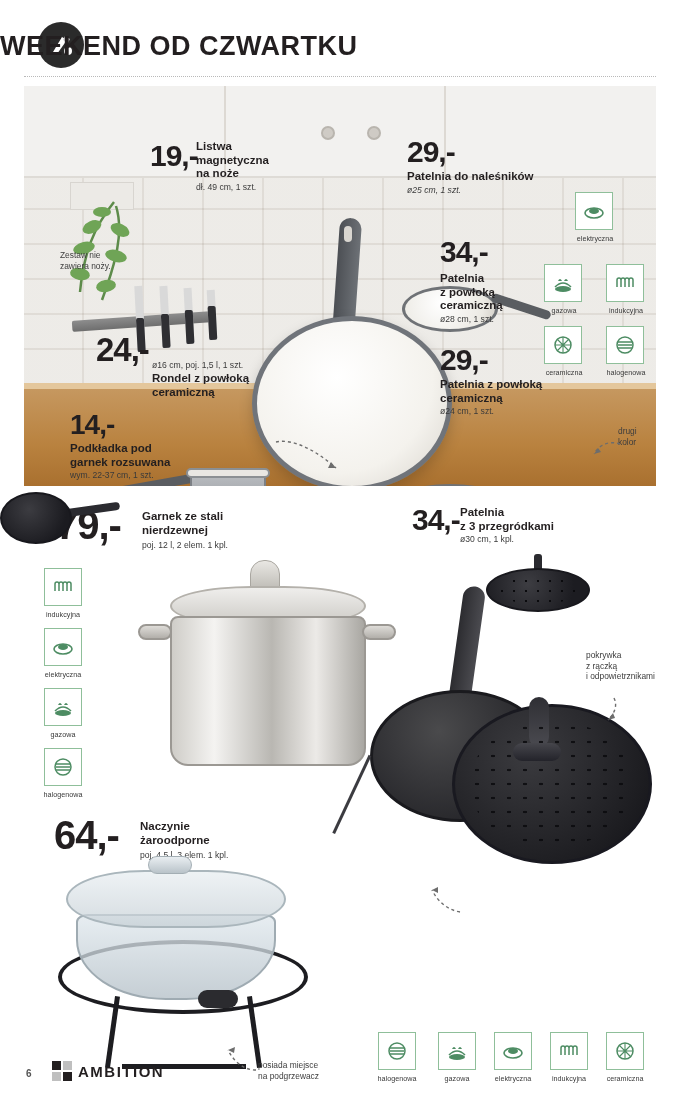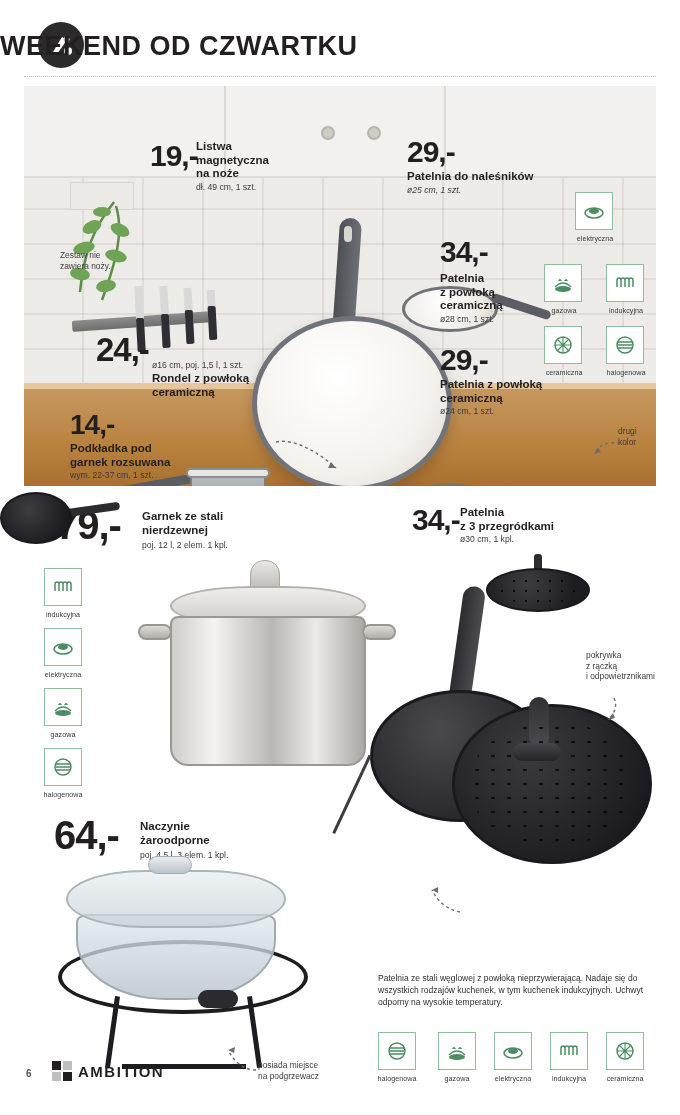--- a/index.html
+++ b/index.html
@@ -605,21 +605,20 @@
       </svg>
     </div>
 
     <div class="arrow" style="left:424px; top:86px;">
       <svg width="40" height="34" viewBox="0 0 40 34">
         <path d="M36 26 C24 24 14 16 8 4" stroke="#6d6d6d" stroke-width="1.4" fill="none" stroke-dasharray="3 3"></path>
         <path d="M8 4 l6 3 0 -6 z" fill="#6d6d6d"></path>
       </svg>
     </div>
 
-    <div class="legal">Patelnia ze stali węglowej z powłoką nieprzywierającą. Nadaje się do wszystkich rodzajów kuchenek, w tym kuchenek indukcyjnych. Uchwyt odporny na wysokie temperatury.</div>
 
     <div class="badge" style="left:378px; top:232px;">
       <svg width="24" height="24" viewBox="0 0 24 24">
         <circle cx="12" cy="12" r="8" fill="none" stroke="#4d8c63" stroke-width="1.5"></circle>
         <path d="M5 9 h14 M5 12 h14 M5 15 h14" stroke="#4d8c63" stroke-width="1.3"></path>
       </svg>
     </div>
     <div class="badge-lab" style="left:365px; top:274px;">halogenowa</div>
 
     <div class="badge" style="left:438px; top:232px;">

